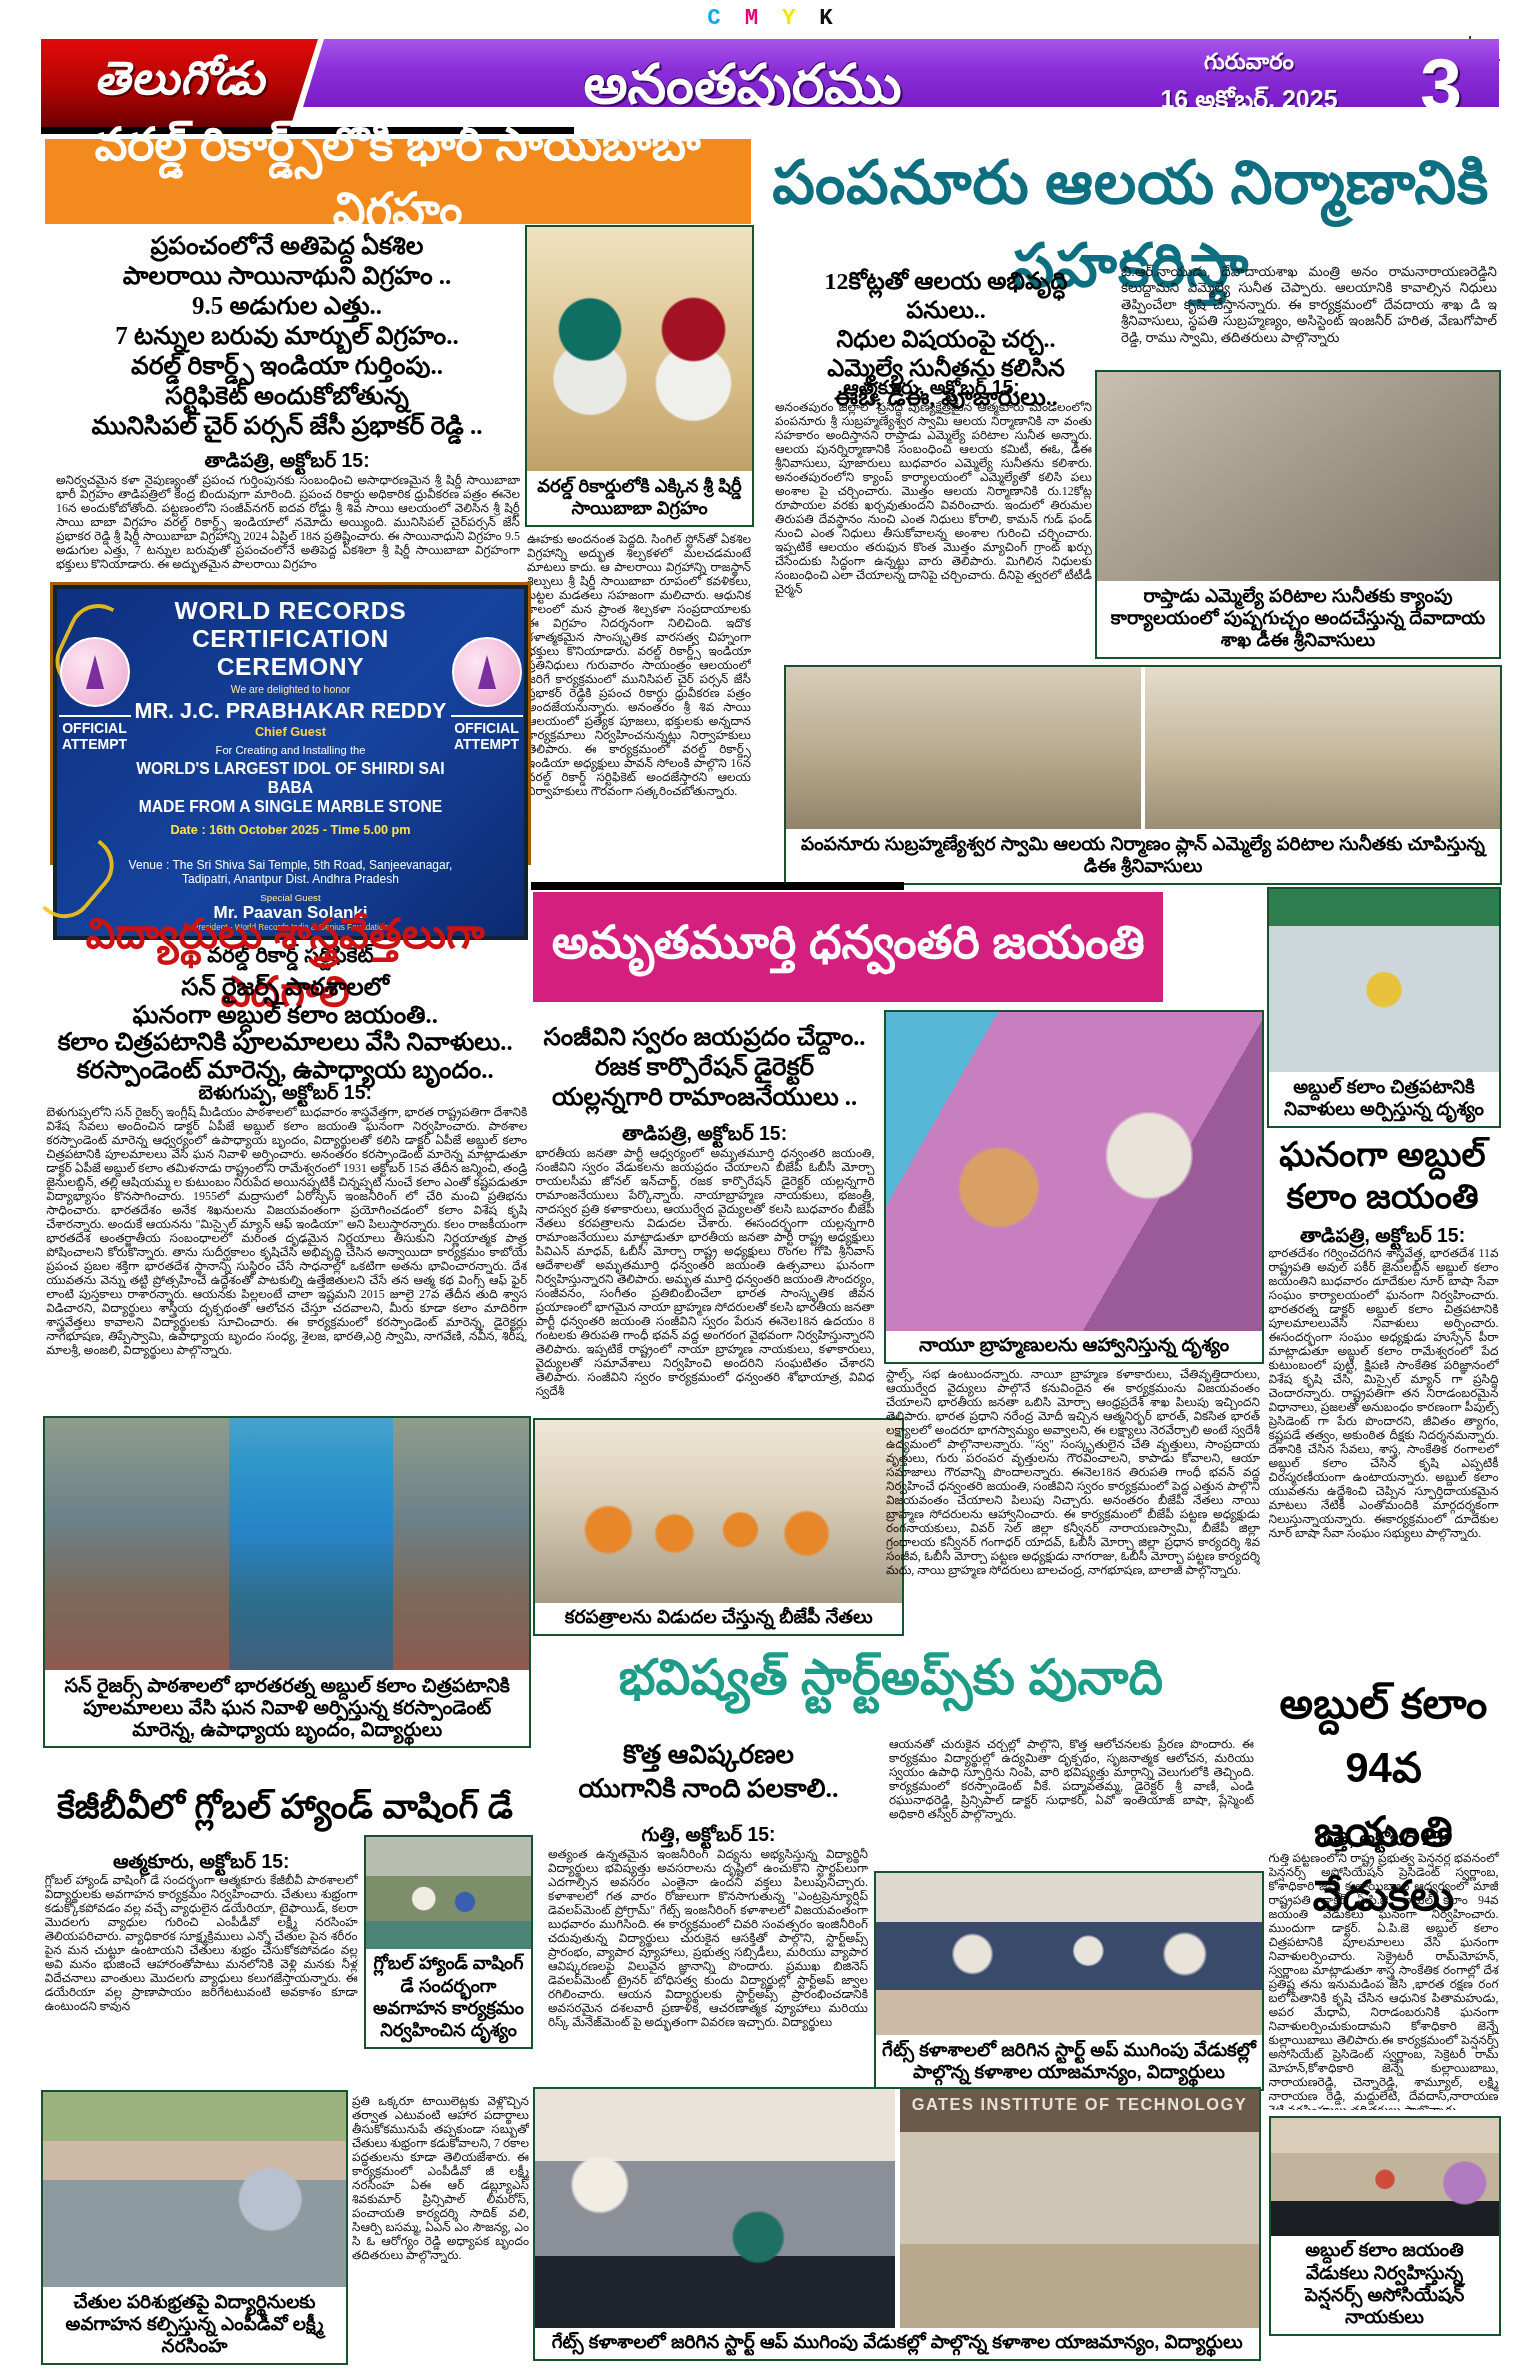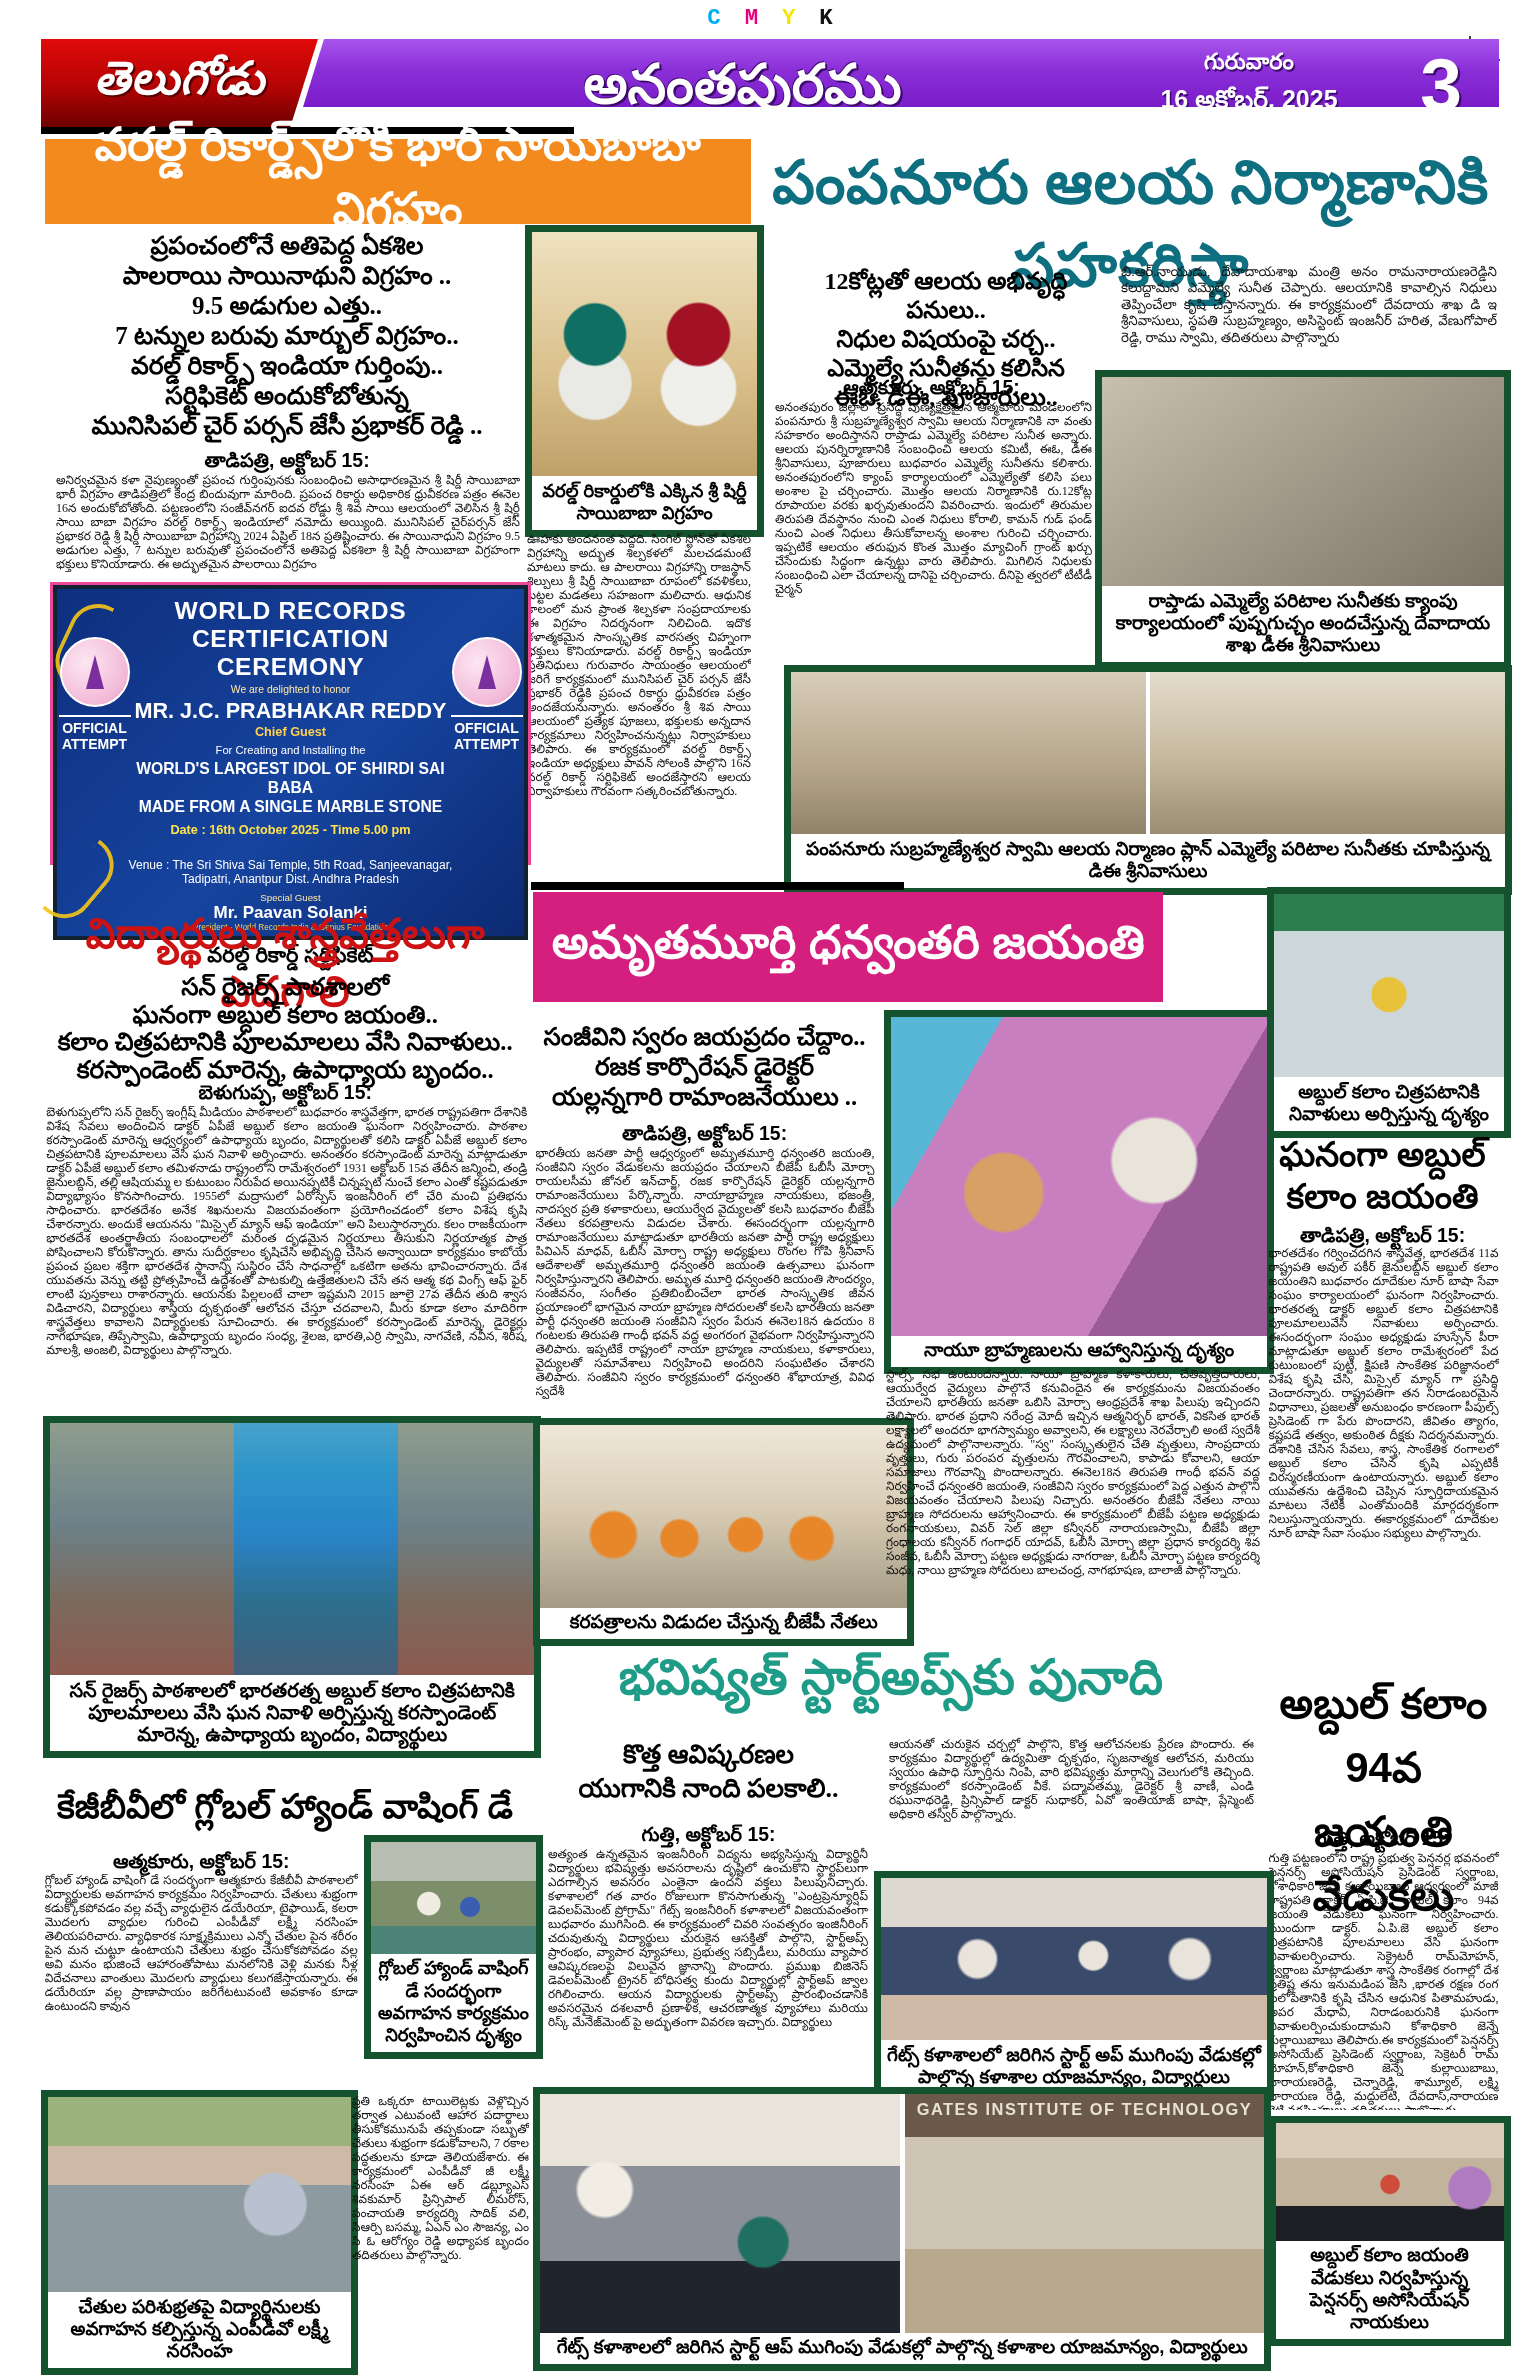--- a/index.html
+++ b/index.html
@@ -23,27 +23,27 @@
              font-family:"Liberation Mono",monospace;font-size:22.4px;font-weight:bold;}
   
   .hl{font-weight:bold;text-align:center;}
   .band{display:flex;align-items:center;justify-content:center;color:#fff;}
   .sh{font-weight:bold;text-align:center;white-space:pre-line;color:#000;font-family:Liberation Serif, serif;}
   .dl{font-weight:bold;text-align:center;font-size:19.4px;color:#000;}
   .body{font-family:"Liberation Serif",serif;font-size:12px;line-height:14px;
         text-align:justify;overflow:hidden;color:#111;word-break:break-word;}
   .body2{font-size:13.4px;line-height:16.4px;}
   
-  .pbox{border:7px solid #14532d;background:#fff;display:flex;flex-direction:column;}
+  .pbox{border:2px solid #14532d;background:#fff;display:flex;flex-direction:column;}
   .ph{flex:1;background:linear-gradient(145deg,#c8bfae 0%,#a79d8d 45%,#7d7468 100%);}
   .cap{background:#fff;font-weight:bold;font-size:18.6px;line-height:22.4px;
        text-align:center;padding:3.7px 4.5px 5.2px;color:#000;}
   .rule{background:#000;}
   
-  .cert{border:3px solid #ec4899;background:#fff;display:flex;flex-direction:column;}
+  .cert{border:3px solid #a16207;background:#fff;display:flex;flex-direction:column;}
   .cert-blue{flex:1;background:linear-gradient(135deg,#0e2f7e 0%,#16449f 55%,#0c2a72 100%);
              border:4.5px solid #123;position:relative;color:#fff;text-align:center;
              padding:7.5px 69px 4.5px;box-sizing:border-box;}
   .cert-title{font-size:24.6px;font-weight:bold;letter-spacing:0.7px;}
   .cert-honor{font-size:10.4px;color:#ffe9a8;margin-top:3px;}
   .cert-name{font-size:21.6px;font-weight:bold;margin-top:3px;}
   .cert-role{font-size:12.7px;font-weight:bold;color:#ffd24d;margin-top:1.5px;}
   .cert-for{font-size:11.2px;margin-top:4.5px;}
   .cert-ach{font-size:15.7px;font-weight:bold;margin-top:3px;line-height:19.4px;}
   .cert-date{font-size:12.7px;font-weight:bold;color:#ffe14d;margin-top:6px;}

